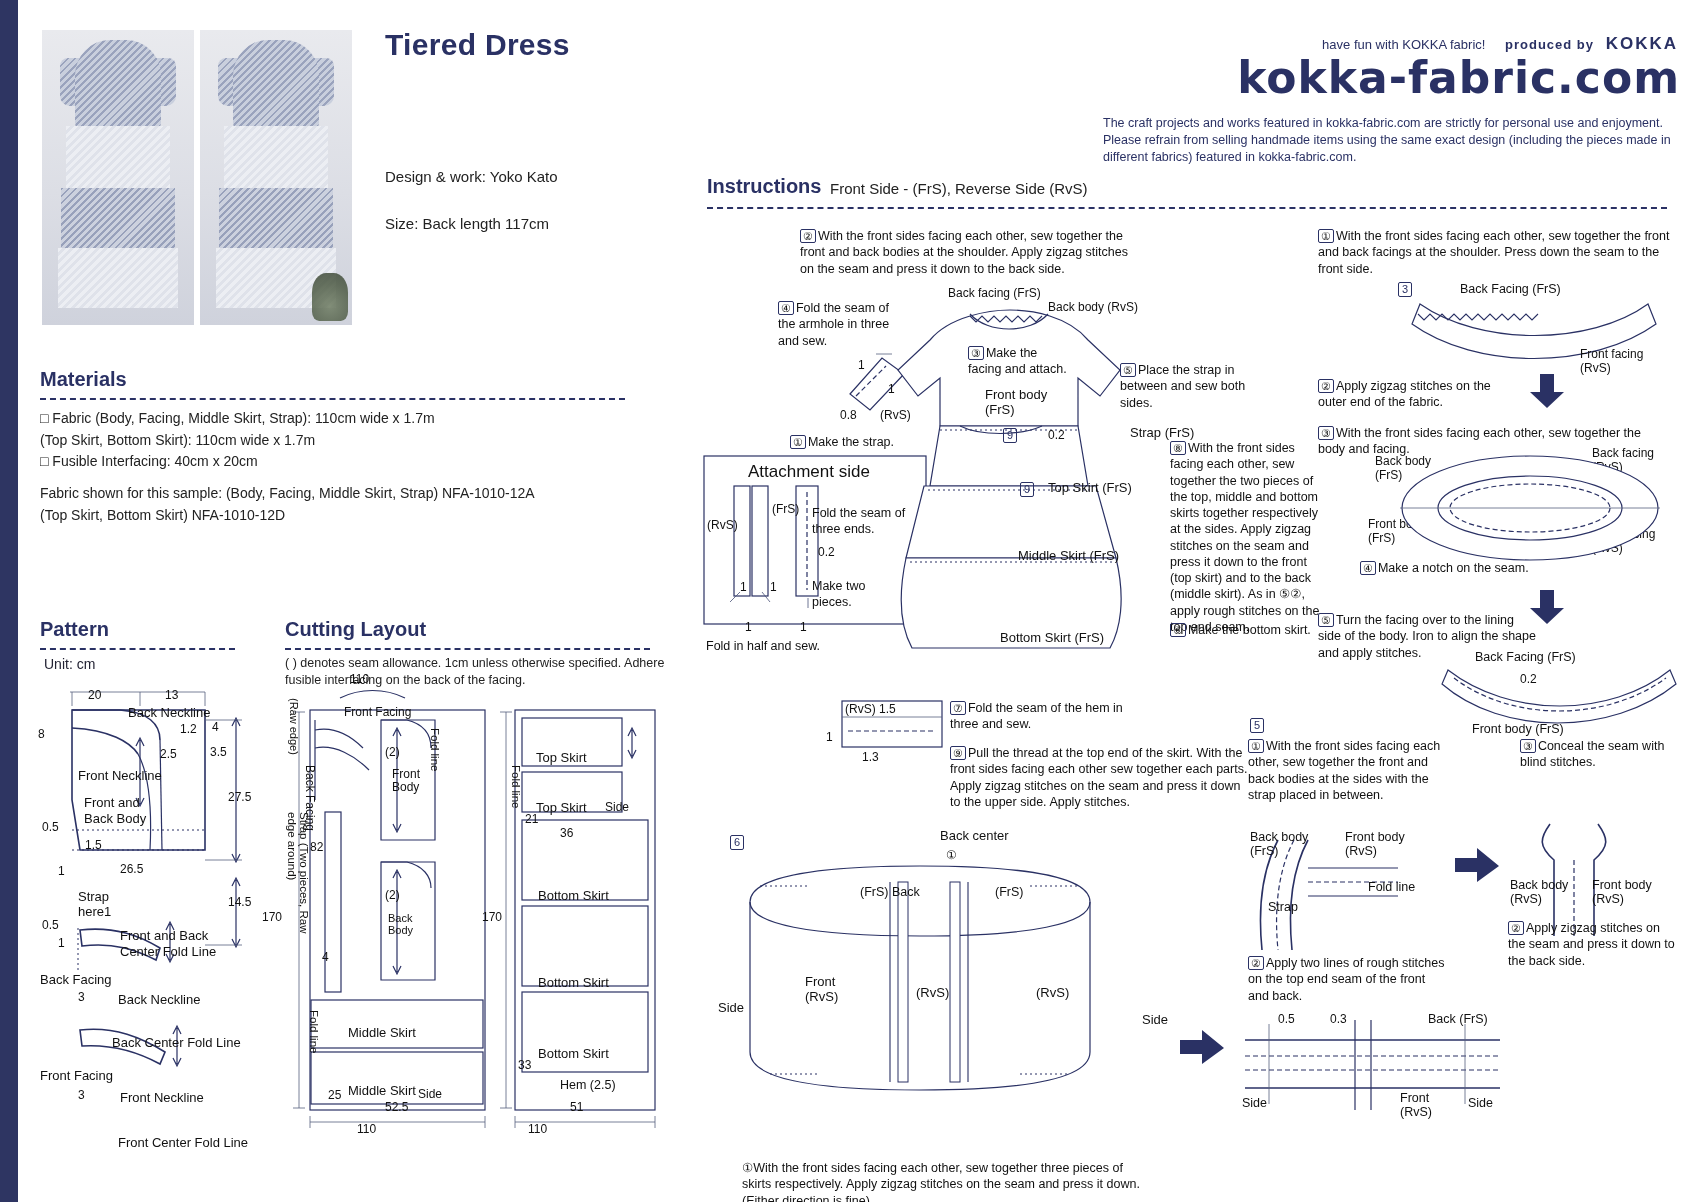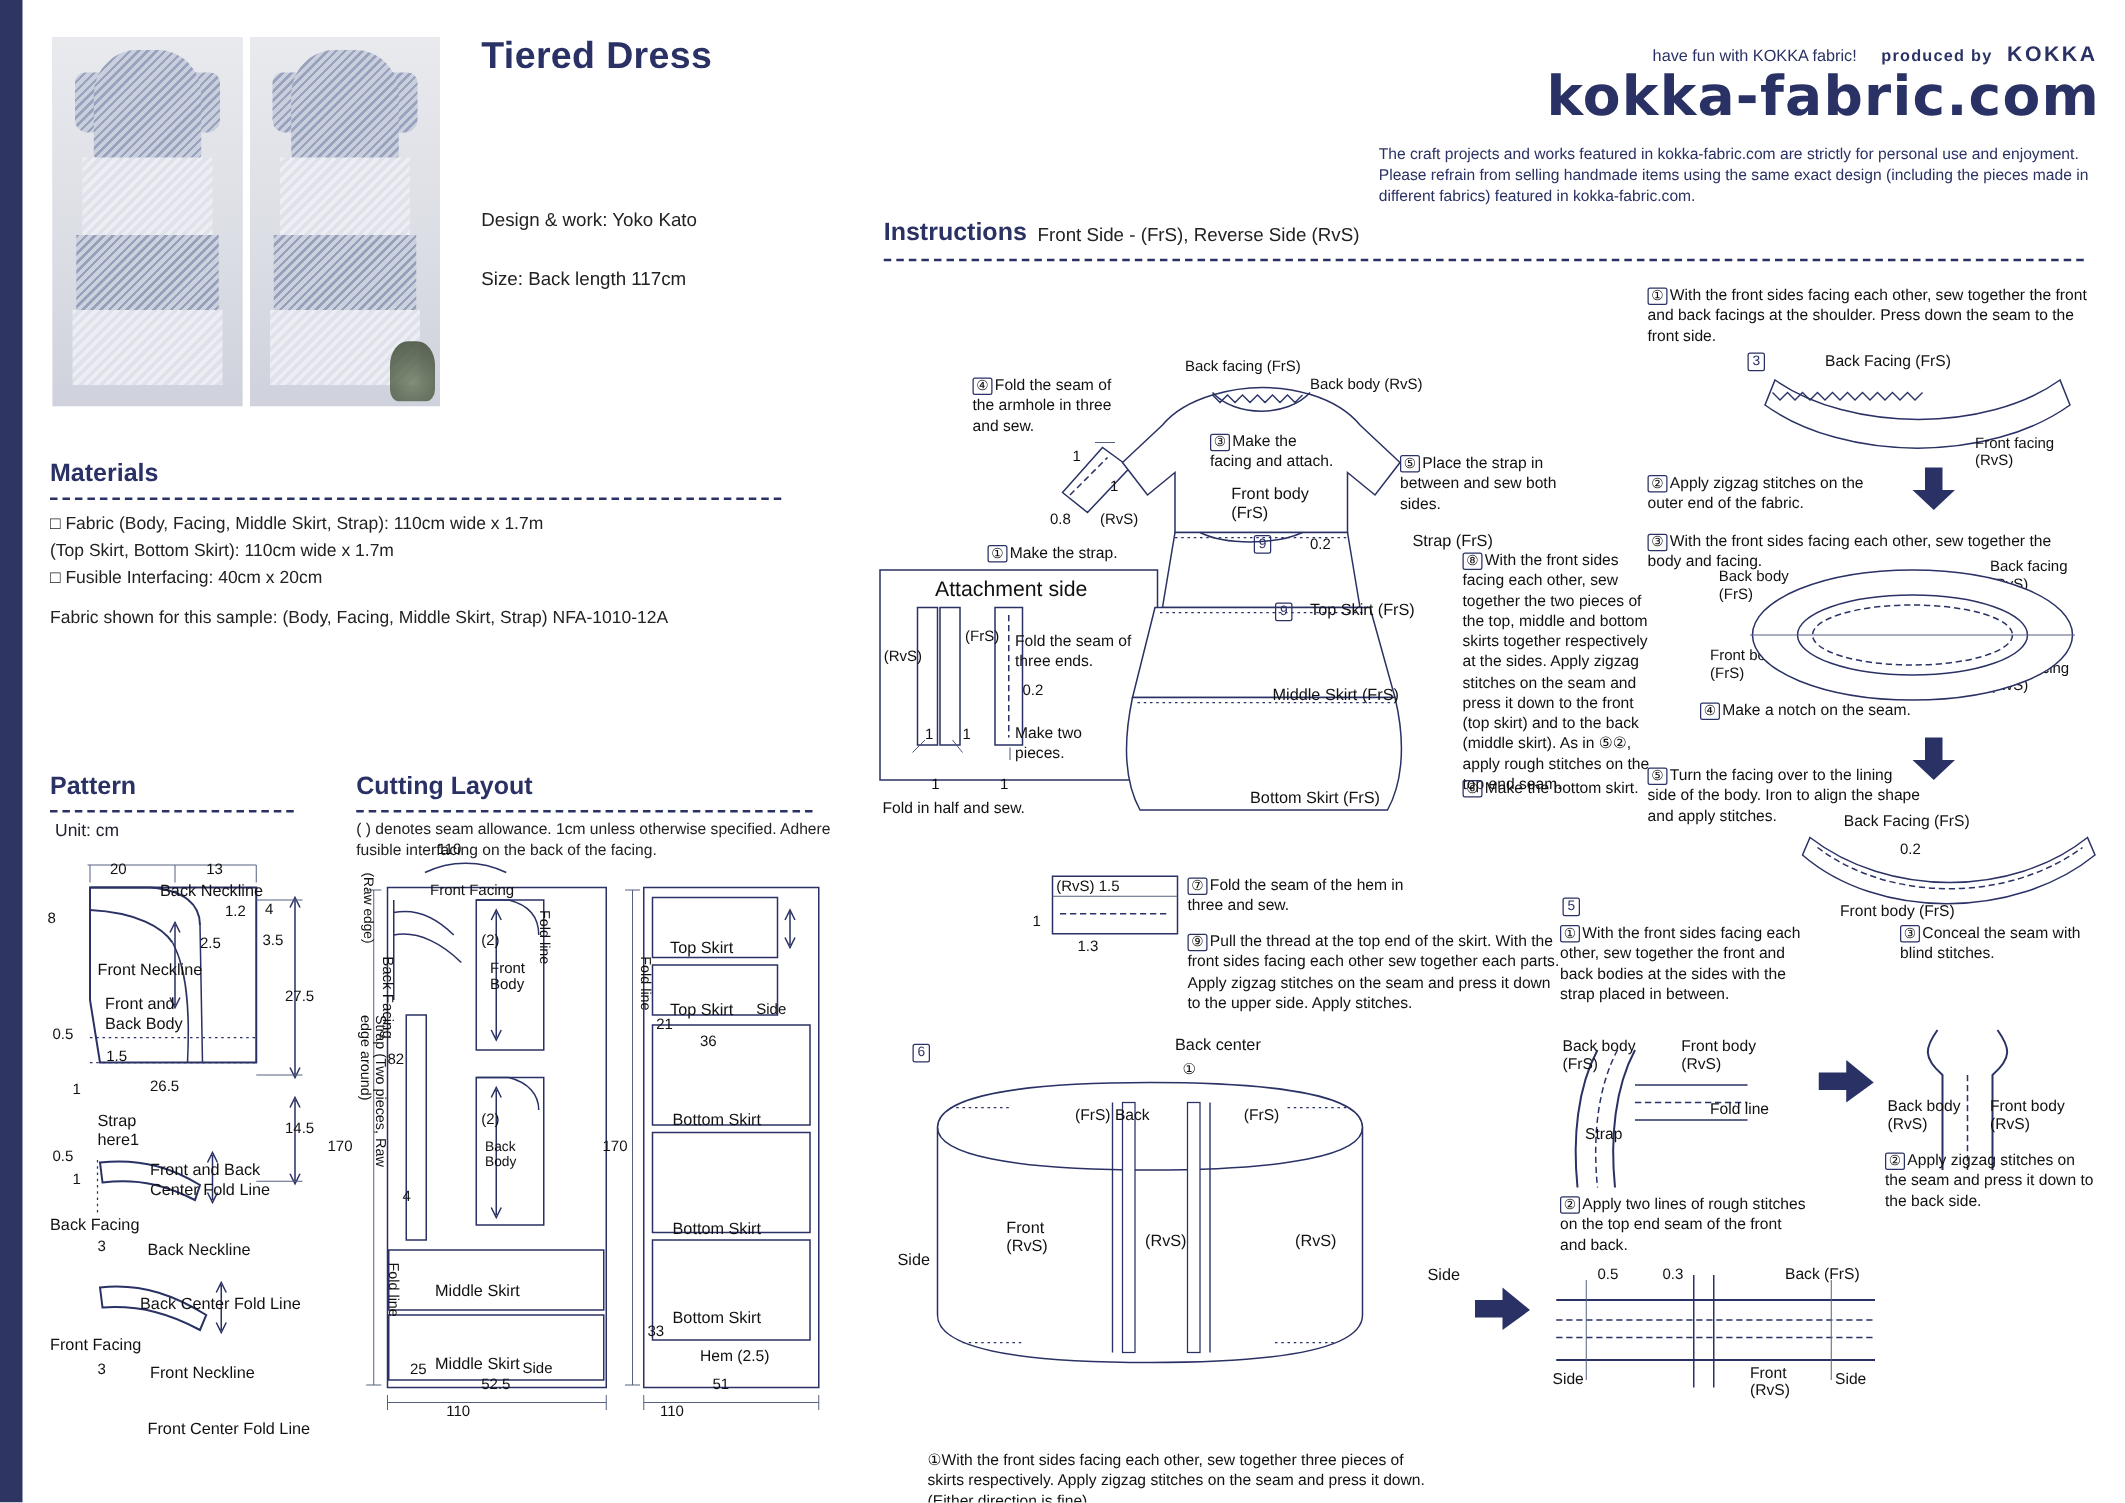--- a/index.html
+++ b/index.html
@@ -121,20 +121,21 @@
   <div id="sitename">kokka-fabric.com</div>
 
   <div id="materials-h">Materials</div>
   <div class="dash" id="materials-rule"></div>
   <div id="materials-body">
     <div class="row">□ Fabric (Body, Facing, Middle Skirt, Strap): 110cm wide x 1.7m</div>
     <div class="row">(Top Skirt, Bottom Skirt): 110cm wide x 1.7m</div>
     <div class="row">□ Fusible Interfacing: 40cm x 20cm</div>
     <div class="gap"></div>
     <div class="row">Fabric shown for this sample: (Body, Facing, Middle Skirt, Strap) NFA-1010-12A</div>
+    <div class="row">(Top Skirt, Bottom Skirt) NFA-1010-12D</div>
   </div>
 
   <div id="pattern-h">Pattern</div>
   <div class="dash" id="pattern-rule"></div>
   <div id="pattern-unit">Unit: cm</div>
 
   <svg width="700" height="520" style="left:20px;top:680px;">
 
     <line class="thin" x1="50" y1="12" x2="185" y2="12"></line>
     <path class="st2" d="M52 30 L52 120 L60 170 L185 170 L185 30 Z"></path>
@@ -277,20 +278,23 @@
   <div class="lbl" style="left:538px;top:975px;font-size:13px;">Bottom Skirt</div>
   <div class="lbl" style="left:538px;top:1046px;font-size:13px;">Bottom Skirt</div>
   <div class="lbl" style="left:518px;top:1058px;">33</div>
   <div class="lbl" style="left:560px;top:1078px;font-size:12.5px;">Hem (2.5)</div>
   <div class="lbl" style="left:570px;top:1100px;">51</div>
 
   <div id="instructions-h">Instructions</div>
   <div id="instructions-sub">Front Side - (FrS), Reverse Side (RvS)</div>
   <div class="dash" id="instructions-rule"></div>
 
+  <div class="txt" style="left:800px;top:228px;width:340px;">
+    <span class="num">②</span><span>With the front sides facing each other, sew together the front and back bodies at the shoulder. Apply zigzag stitches on the seam and press it down to the back side.</span>
+  </div>
 
   <div class="txt" style="left:778px;top:300px;width:112px;">
     <span class="num">④</span><span>Fold the seam of the armhole in three and sew.</span>
   </div>
 
   <div class="txt" style="left:790px;top:434px;">
     <span class="num">①</span><span>Make the strap.</span>
   </div>
 
   <svg width="120" height="80" style="left:840px;top:348px;">

